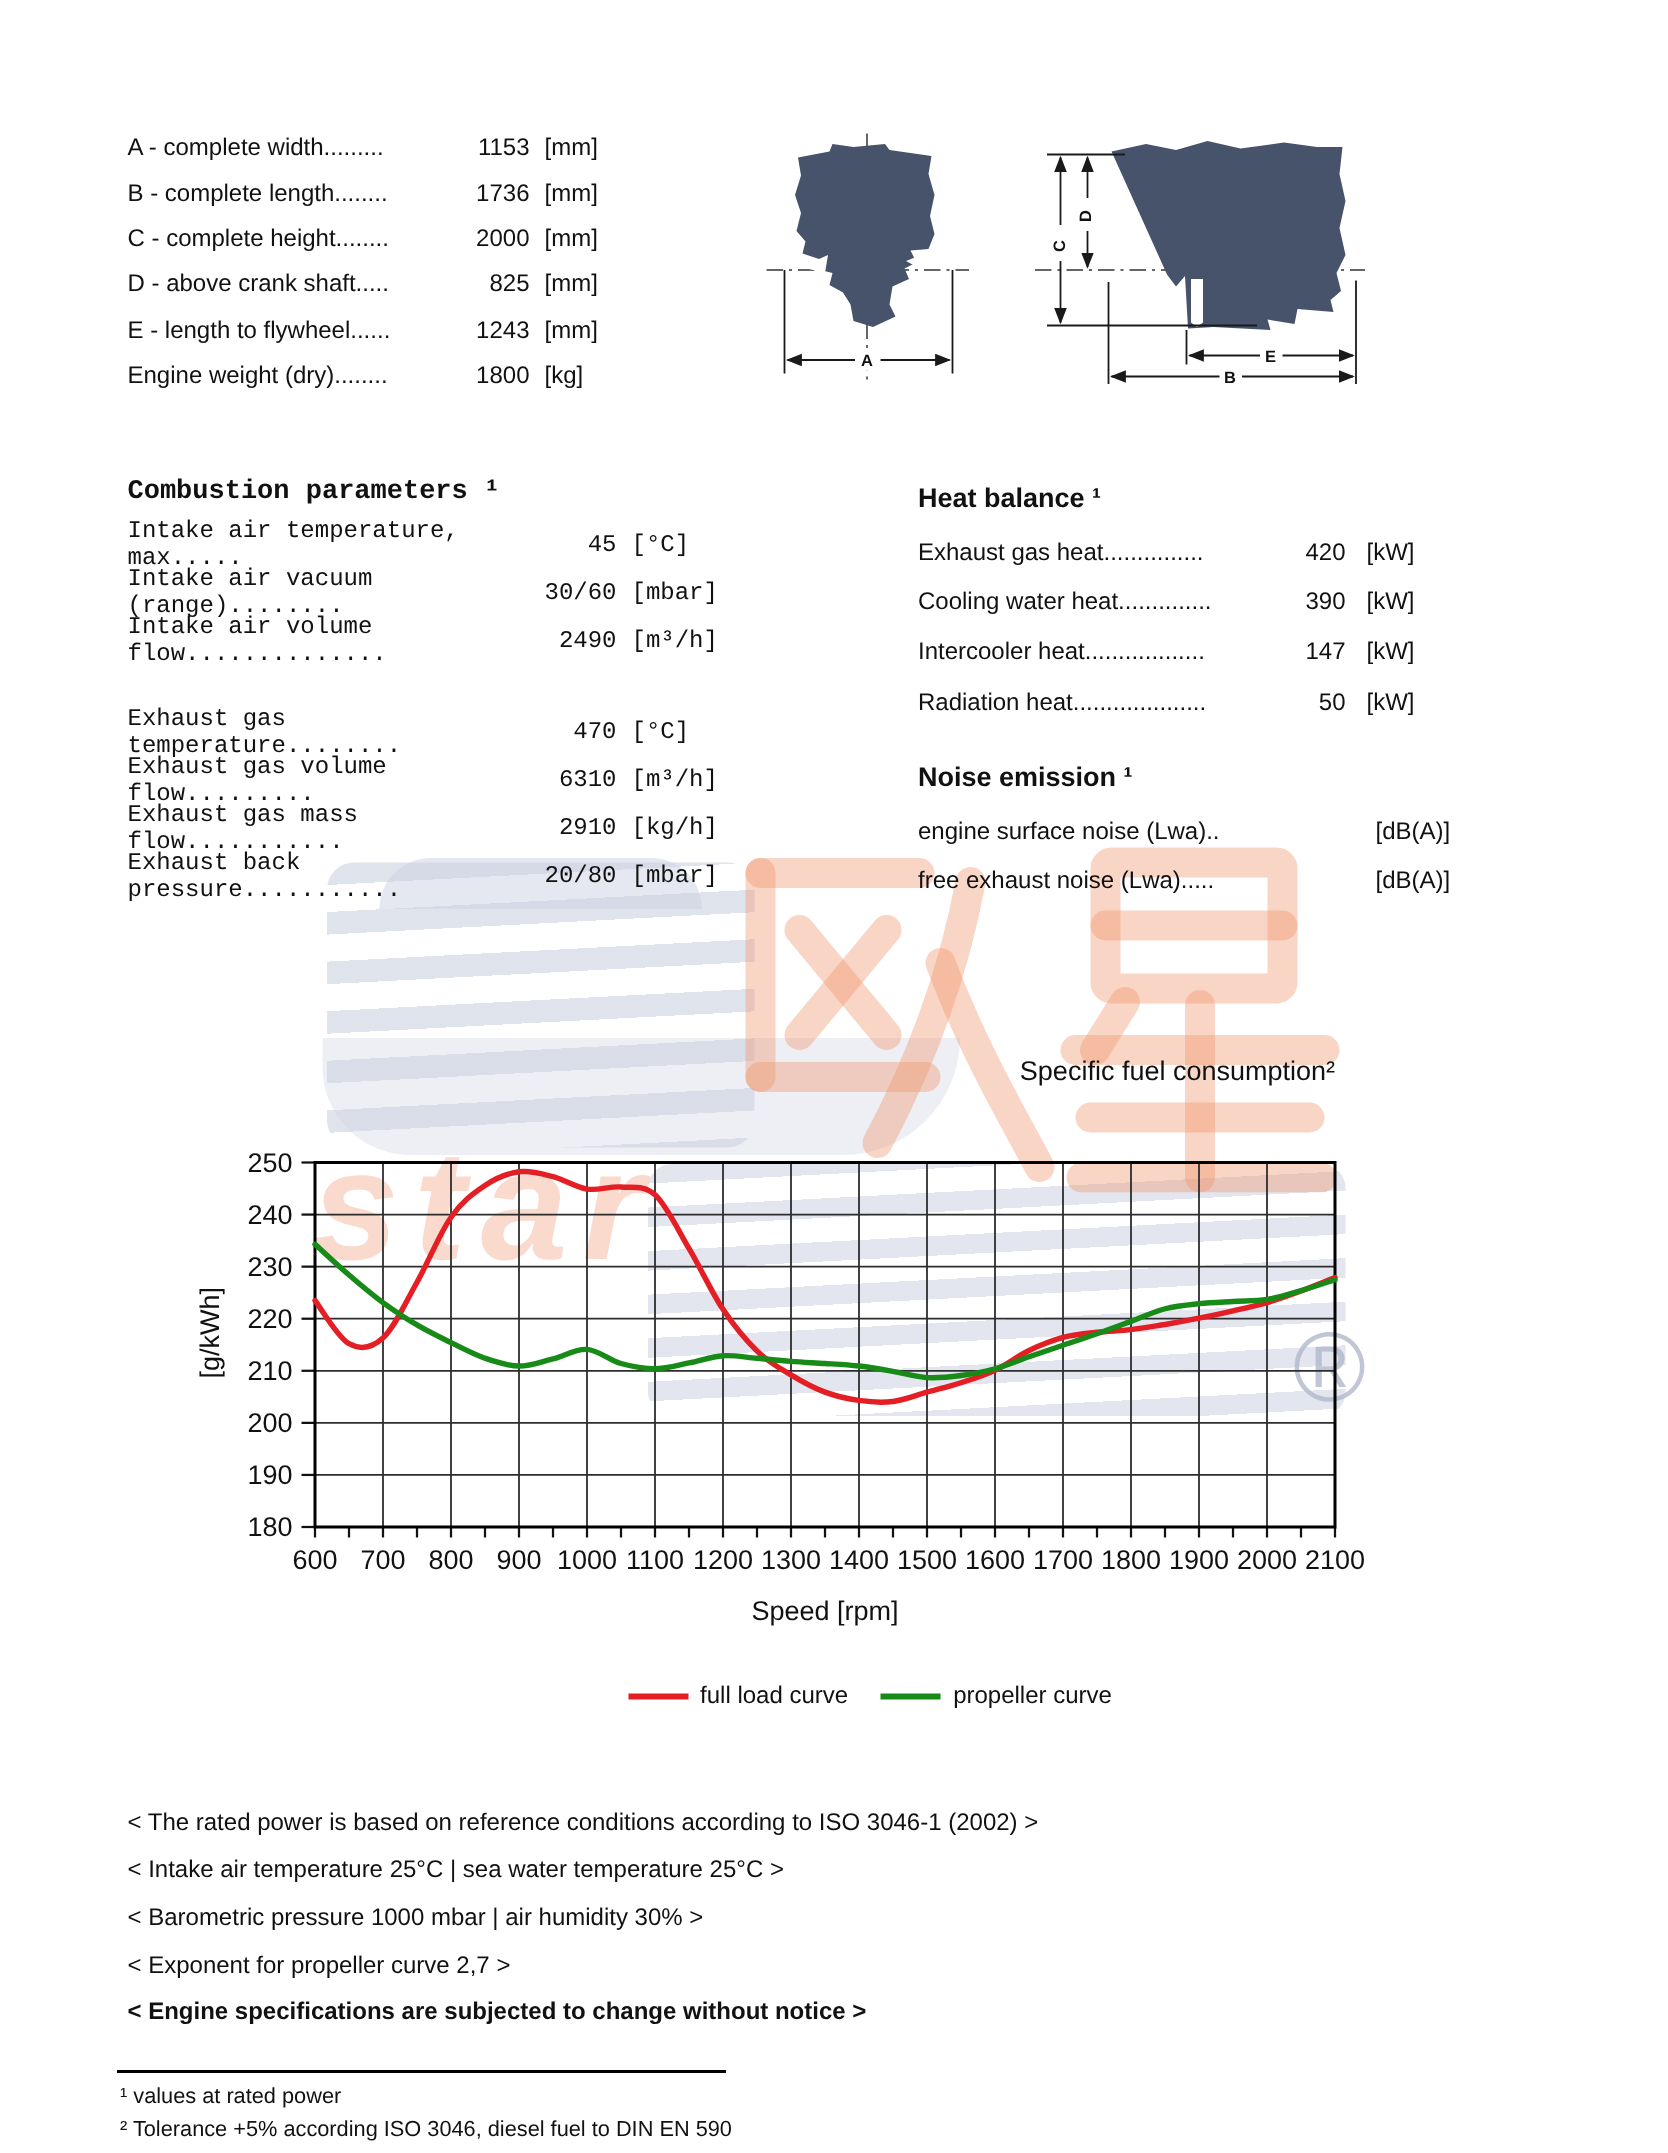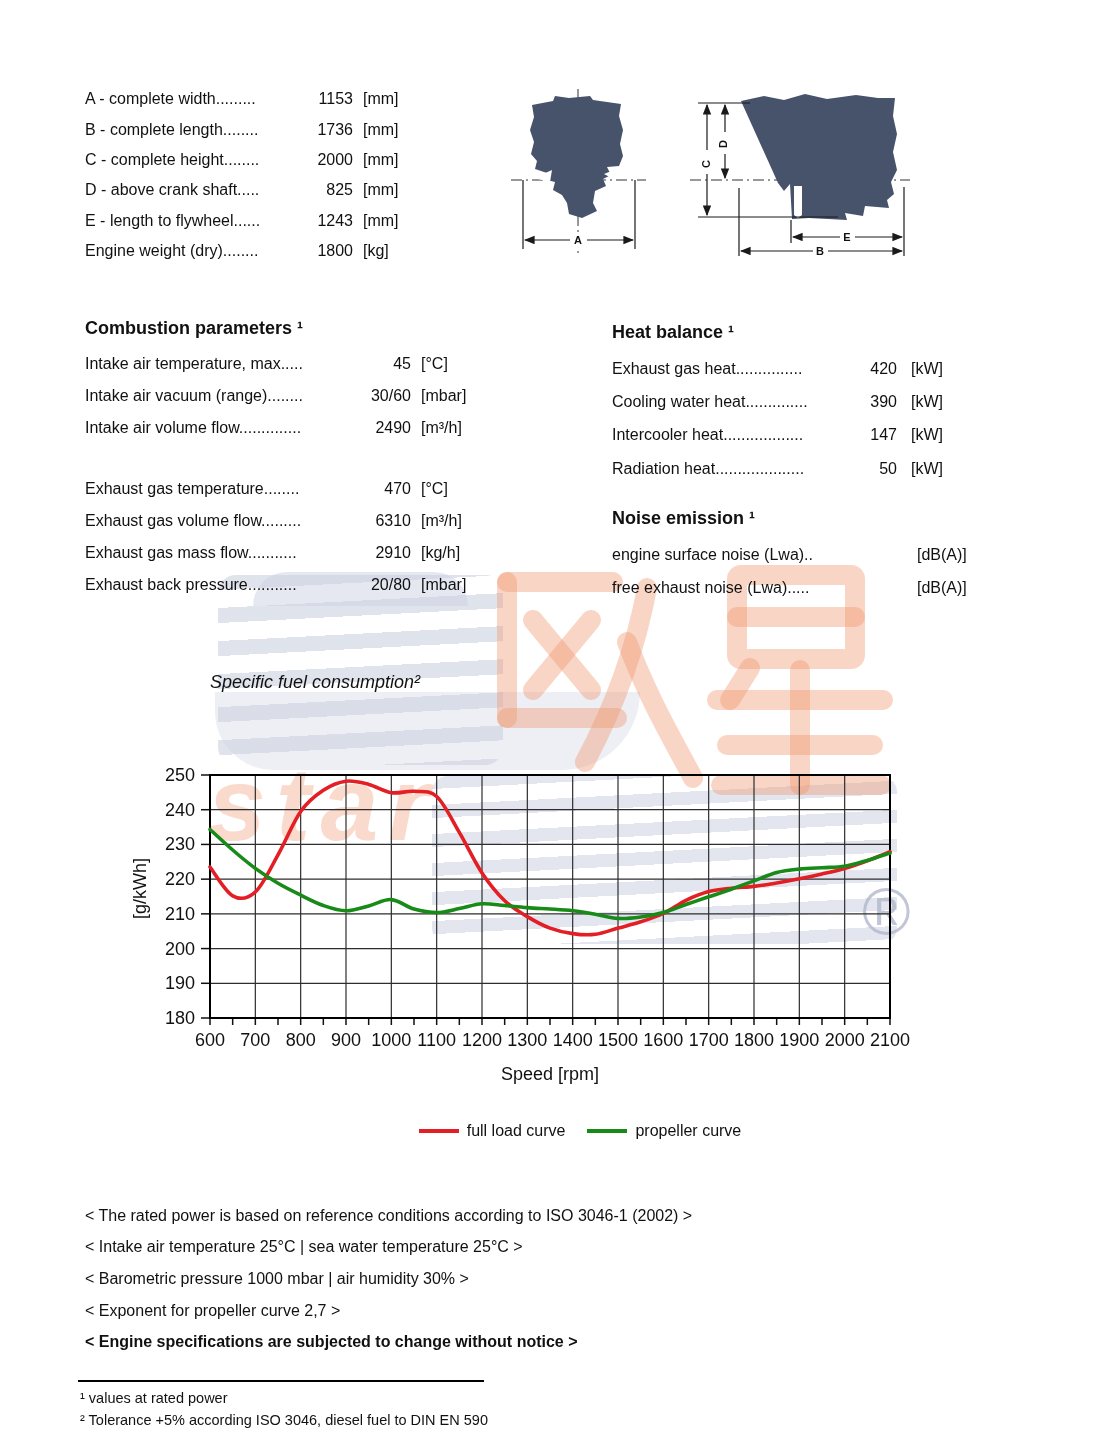--- a/index.html
+++ b/index.html
@@ -26,36 +26,36 @@
   
   .dims{position:absolute;left:85px;top:84px;font-size:16px;}
   .dims .row{display:flex;align-items:center;height:30.4px;}
   .dims .lbl{flex:0 0 218px;}
   .dims .val{flex:0 0 50px;text-align:right;}
   .dims .unit{margin-left:10px;}
   
   .spec{position:absolute;font-size:16px;}
   .spec h3{margin:0 0 9px 0;font-size:18px;}
   .spec .row{display:flex;align-items:center;}
-  .combustion{left:85px;top:318px;}
+  .combustion{left:85px;top:318px;font-family:Liberation Mono, monospace;}
   .combustion .row{height:32.2px;}
   .combustion .lbl{flex:0 0 268px;}
   .combustion .val{flex:0 0 58px;text-align:right;}
   .combustion .unit{margin-left:10px;}
   .spacer{height:28px;}
   .heat{left:612px;top:322px;}
   .heat .row{height:33.4px;}
   .heat .lbl{flex:0 0 235px;}
   .heat .val{flex:0 0 50px;text-align:right;}
   .heat .unit{margin-left:14px;}
   .noise{left:612px;top:508px;}
   .noise .row{height:33px;}
   .noise .lbl{flex:0 0 305px;}
   
-  .chart-title{position:absolute;left:210px;top:672px;width:680px;text-align:left;font-size:18px;font-style:italic;}
+  .chart-title{position:absolute;left:210px;top:704px;width:680px;text-align:right;font-size:18px;}
   #chart-svg{position:absolute;left:120px;top:698px;}
   .ylab{position:absolute;left:130px;top:858px;writing-mode:vertical-rl;transform:rotate(180deg);
     font-size:18px;}
   .xlab{position:absolute;left:210px;top:1064px;width:680px;text-align:center;font-size:18px;}
   .legend{position:absolute;left:210px;top:1122px;width:740px;display:flex;
     justify-content:center;align-items:center;gap:22px;font-size:16px;}
   .legend .item{display:flex;align-items:center;gap:8px;}
   .legend .sw{display:inline-block;width:40px;height:4px;}
   
   .conds{position:absolute;left:85px;top:1200px;font-size:16px;}

